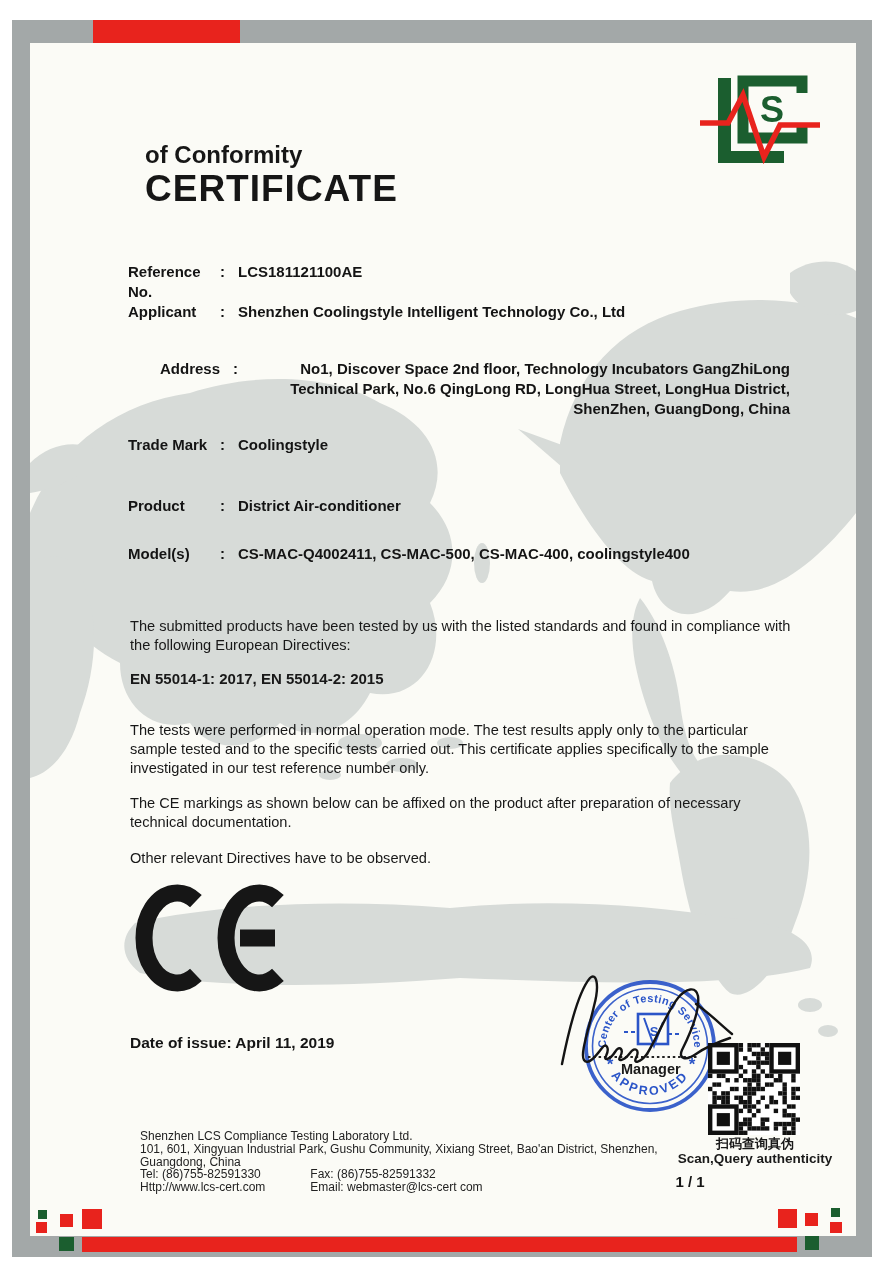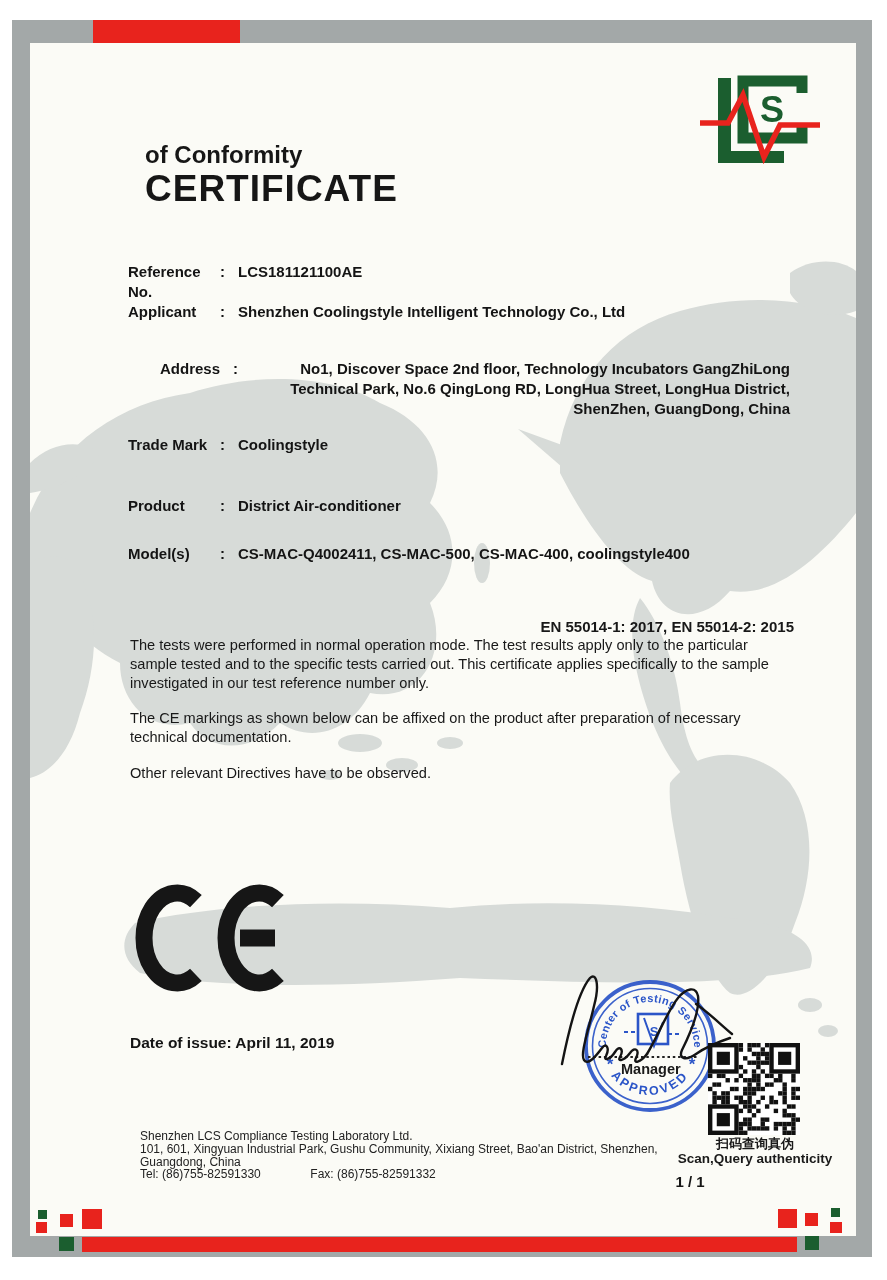--- a/index.html
+++ b/index.html
@@ -26,21 +26,21 @@
   #title-main{font-size:37px;font-weight:bold;letter-spacing:1px;color:#161616;line-height:40px;}
   #title-sub{font-size:24px;font-weight:bold;color:#161616;line-height:28px;margin-top:3px;}
   
   #fields{left:128px;top:262px;width:668px;}
   .field-row{display:grid;grid-template-columns:92px 18px 552px;font-weight:bold;font-size:15px;line-height:20px;color:#141414;}
   .m1{} .m2{margin-bottom:37px;} .m3{margin-bottom:16px;text-align:right;}
   .m4{margin-bottom:41px;} .m5{margin-bottom:28px;}
   
   #paras{left:130px;top:617px;width:664px;font-size:14.6px;line-height:19px;color:#181818;}
   #paras .bold{font-weight:bold;font-size:15px;}
-  .pm1{margin-bottom:14px;} .pm2{margin-bottom:14px;} .pm3{text-align:right;}
+  .pm1{margin-bottom:14px;} .pm2{margin-bottom:14px;} .pm3{margin-bottom:33px;}
   .pm4{margin-bottom:16px;} .pm5{margin-bottom:17px;}
   
   #ce{left:132px;top:884px;width:156px;height:108px;}
   #date-issue{left:130px;top:1034px;font-size:15.5px;font-weight:bold;color:#141414;}
   
   #seal{left:548px;top:962px;width:215px;height:165px;}
   
   #qr{left:708px;top:1043px;width:92px;height:92px;background:#fff;}
   #qr-caption{left:662px;top:1136px;width:186px;text-align:center;font-weight:bold;color:#1a1a1a;}
   #qr-caption .cn{font-size:13px;line-height:15px;}
@@ -132,20 +132,21 @@
       <span>District Air-conditioner</span>
     </div>
     <div class="field-row">
       <span>Model(s)</span>
       <span>:</span>
       <span>CS-MAC-Q4002411, CS-MAC-500, CS-MAC-400, coolingstyle400</span>
     </div>
   </div>
 
   <div class="abs" id="paras">
+    <div class="pm1">The submitted products have been tested by us with the listed standards and found in compliance with the following European Directives:</div>
     <div class="bold pm3">EN 55014-1: 2017, EN 55014-2: 2015</div>
     <div class="pm4">The tests were performed in normal operation mode. The test results apply only to the particular sample tested and to the specific tests carried out. This certificate applies specifically to the sample investigated in our test reference number only.</div>
     <div class="pm5">The CE markings as shown below can be affixed on the product after preparation of necessary technical documentation.</div>
     <div>Other relevant Directives have to be observed.</div>
   </div>
 
   <svg class="abs" id="ce" viewBox="0 0 156 108" xmlns="http://www.w3.org/2000/svg">
     <path d="M63.9,17.1 A33,45 0 1 0 63.9,90.9" fill="none" stroke="#161616" stroke-width="17"></path>
     <path d="M145.9,17.1 A33,45 0 1 0 145.9,90.9" fill="none" stroke="#161616" stroke-width="17"></path>
     <path d="M108,54 L143,54" stroke="#161616" stroke-width="17"></path>
@@ -346,16 +347,20 @@
   </div>
 
   <div class="abs" id="footer">
     <div>Shenzhen LCS Compliance Testing Laboratory Ltd.</div>
     <div>101, 601, Xingyuan Industrial Park, Gushu Community, Xixiang Street, Bao'an District, Shenzhen,</div>
     <div>Guangdong, China</div>
     <div>
       <span class="col1">Tel: (86)755-82591330</span>
       <span>Fax: (86)755-82591332</span>
     </div>
+    <div>
+      <span class="col1">Http://www.lcs-cert.com</span>
+      <span>Email: webmaster@lcs-cert com</span>
+    </div>
   </div>
 
   <div class="abs" id="page-no">1 / 1</div>
 </div>
 
 </body></html>

